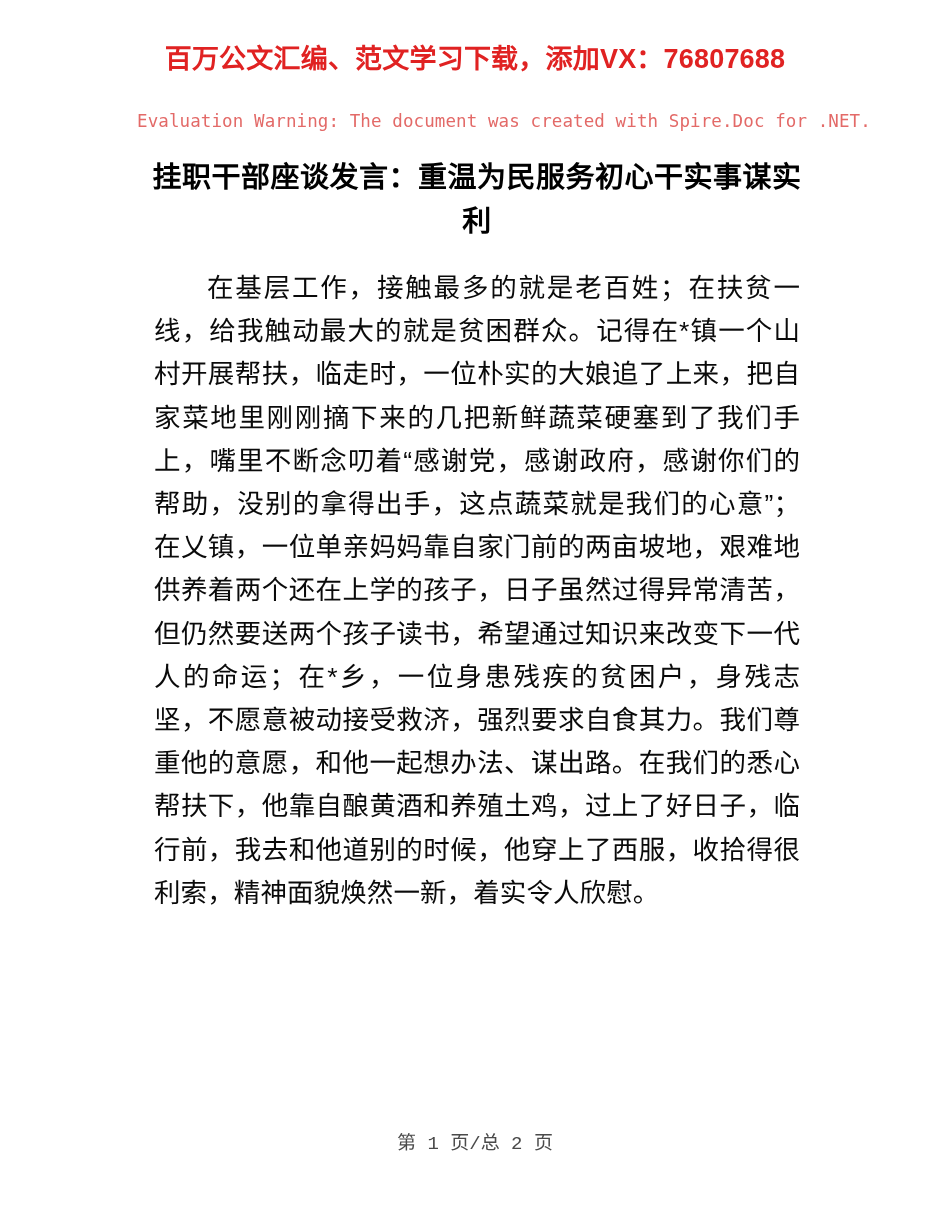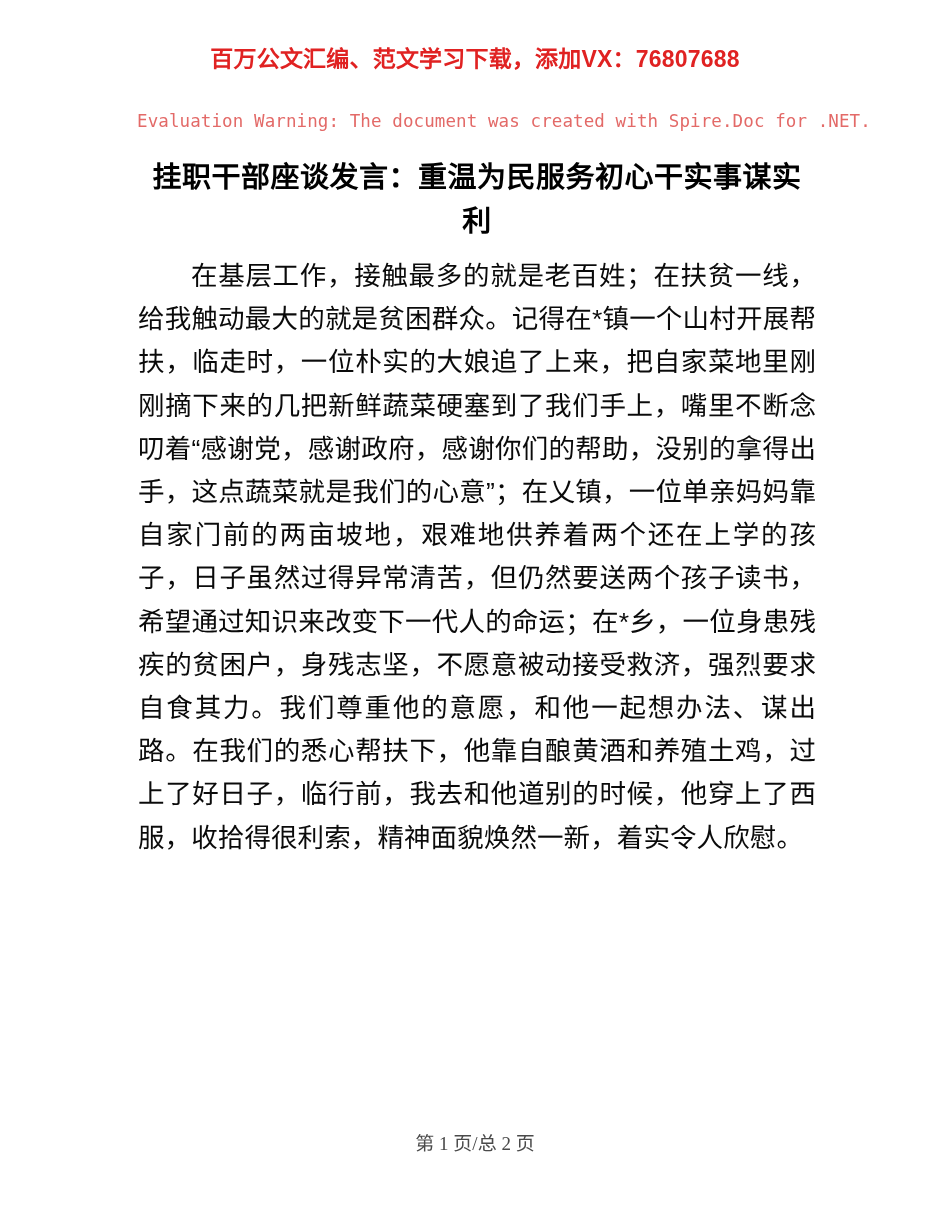--- a/index.html
+++ b/index.html
@@ -26,21 +26,21 @@
   }
 
   
   .promo-banner {
     position: absolute;
     left: 0;
     top: 44px;
     width: 950px;
     text-align: center;
     color: #e02222;
-    font-size: 23px;
+    font-size: 27px;
     font-weight: 700;
     letter-spacing: 0.2px;
     line-height: 30px;
     white-space: nowrap;
   }
 
   
   .eval-warning {
     position: absolute;
     left: 137px;
@@ -63,46 +63,46 @@
     width: 678px;
   }
 
   .doc-title {
     text-align: center;
     font-size: 29px;
     font-weight: 700;
     color: #000000;
     line-height: 44px;
     letter-spacing: 0.5px;
-    margin: 0 0 12px 0;
+    margin: 0 0 24px 0;
   }
 
   .doc-para {
     font-size: 26.5px;
     color: #0a0a0a;
     line-height: 43.2px;
     text-align: justify;
     text-justify: inter-ideograph;
     text-indent: 2em;
-    margin: 0;
+    margin: 16px;
     letter-spacing: 0.1px;
     word-break: break-all;
   }
   .doc-para + .doc-para {
     margin-top: 26px;
   }
 
   
   .page-footer {
     position: absolute;
     left: 0;
     top: 1131px;
     width: 950px;
     text-align: center;
-    font-family: Liberation Serif, serif;
+    font-family: Liberation Mono, monospace;
     font-size: 19px;
     color: #4a4a4a;
     line-height: 26px;
   }
 </style>
 </head>
 <body>
 
 <div class="page">
 

